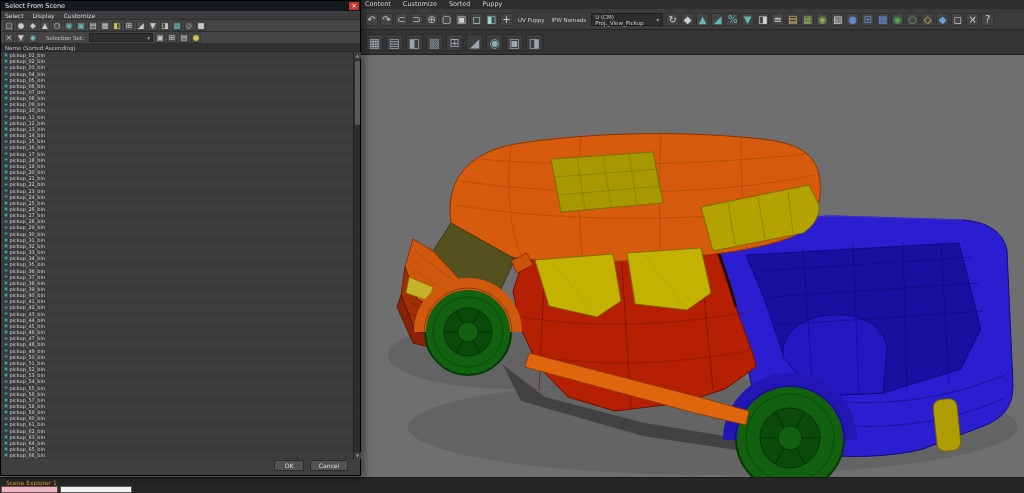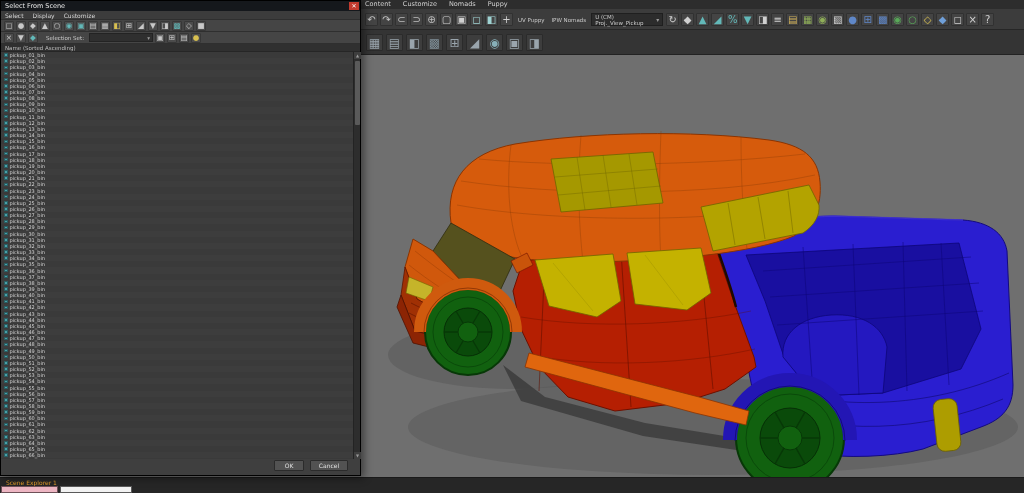--- a/index.html
+++ b/index.html
@@ -75,21 +75,21 @@
 </head>
 <body>
 
 <div id="stage">
 
   <div class="menubar">
     <div class="menubar-content">
 
     <span class="mitem">Content</span>
         <span class="mitem">Customize</span>
-        <span class="mitem">Nomads</span>
+        <span class="mitem">Sorted</span>
         <span class="mitem">Puppy</span>
       </div>
   </div>
 
   <div class="toolbar">
     <div class="tb-content">
       <div class="tb-icons">
 
       <span class="ticon" style="color: rgb(198, 198, 198);">↶</span>
           <span class="ticon" style="color: rgb(198, 198, 198);">↷</span>

